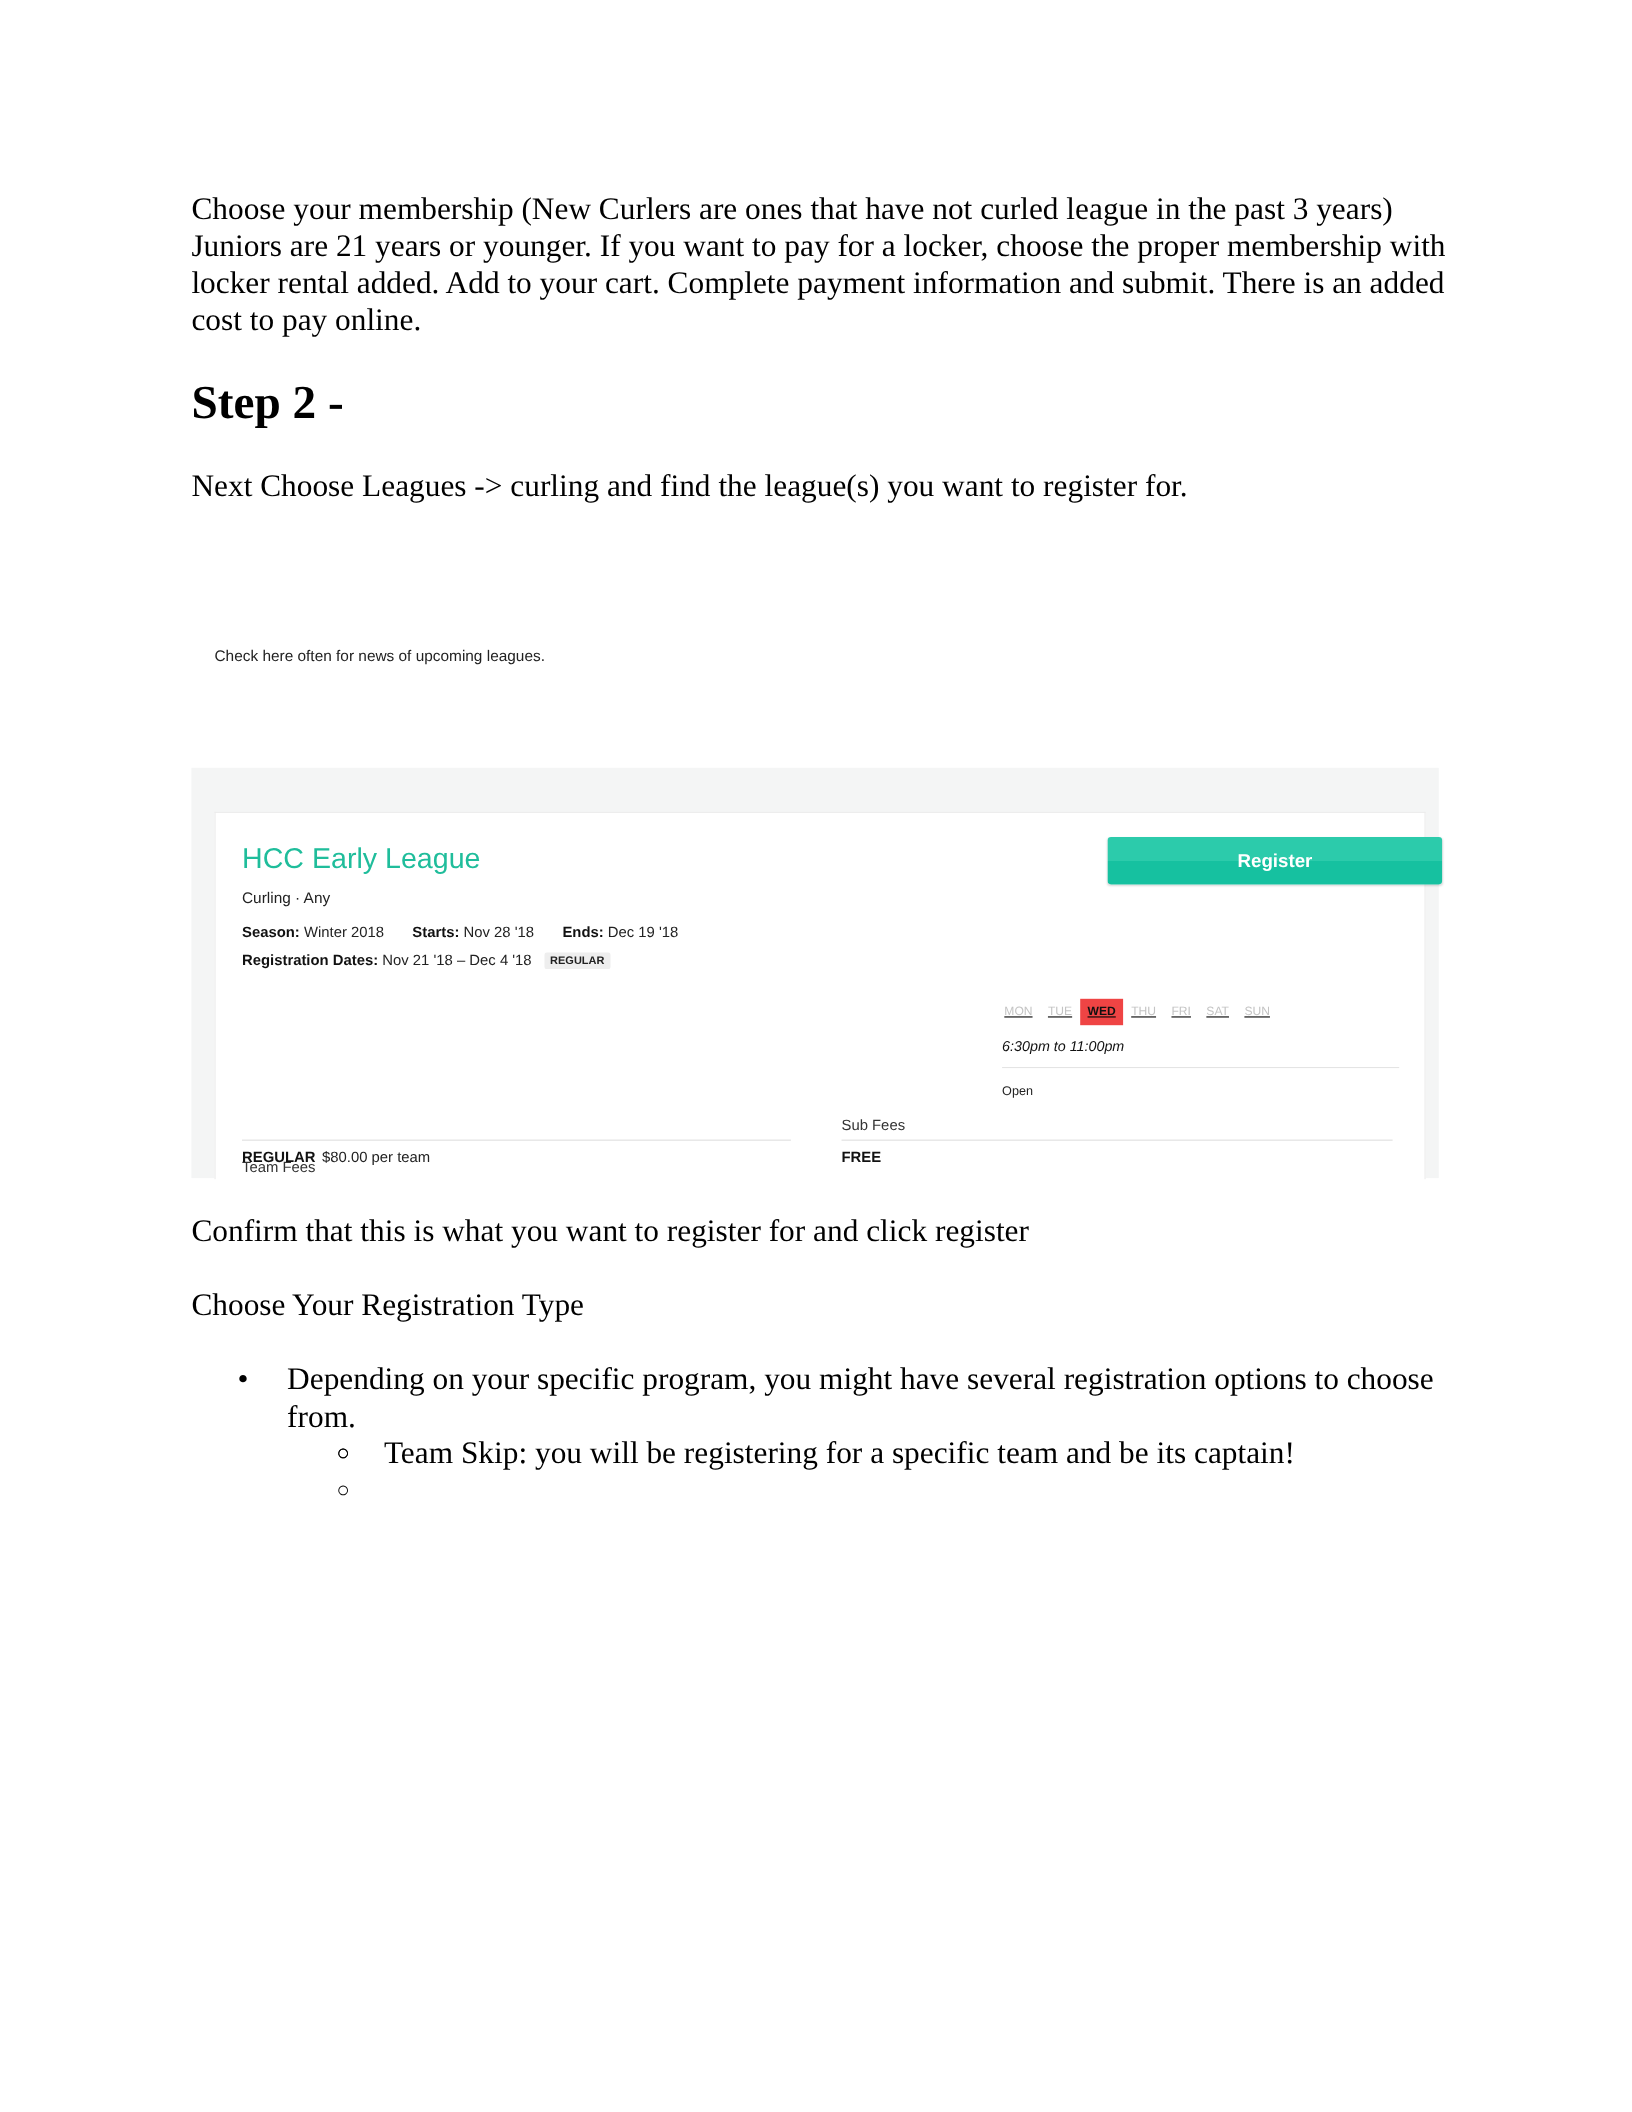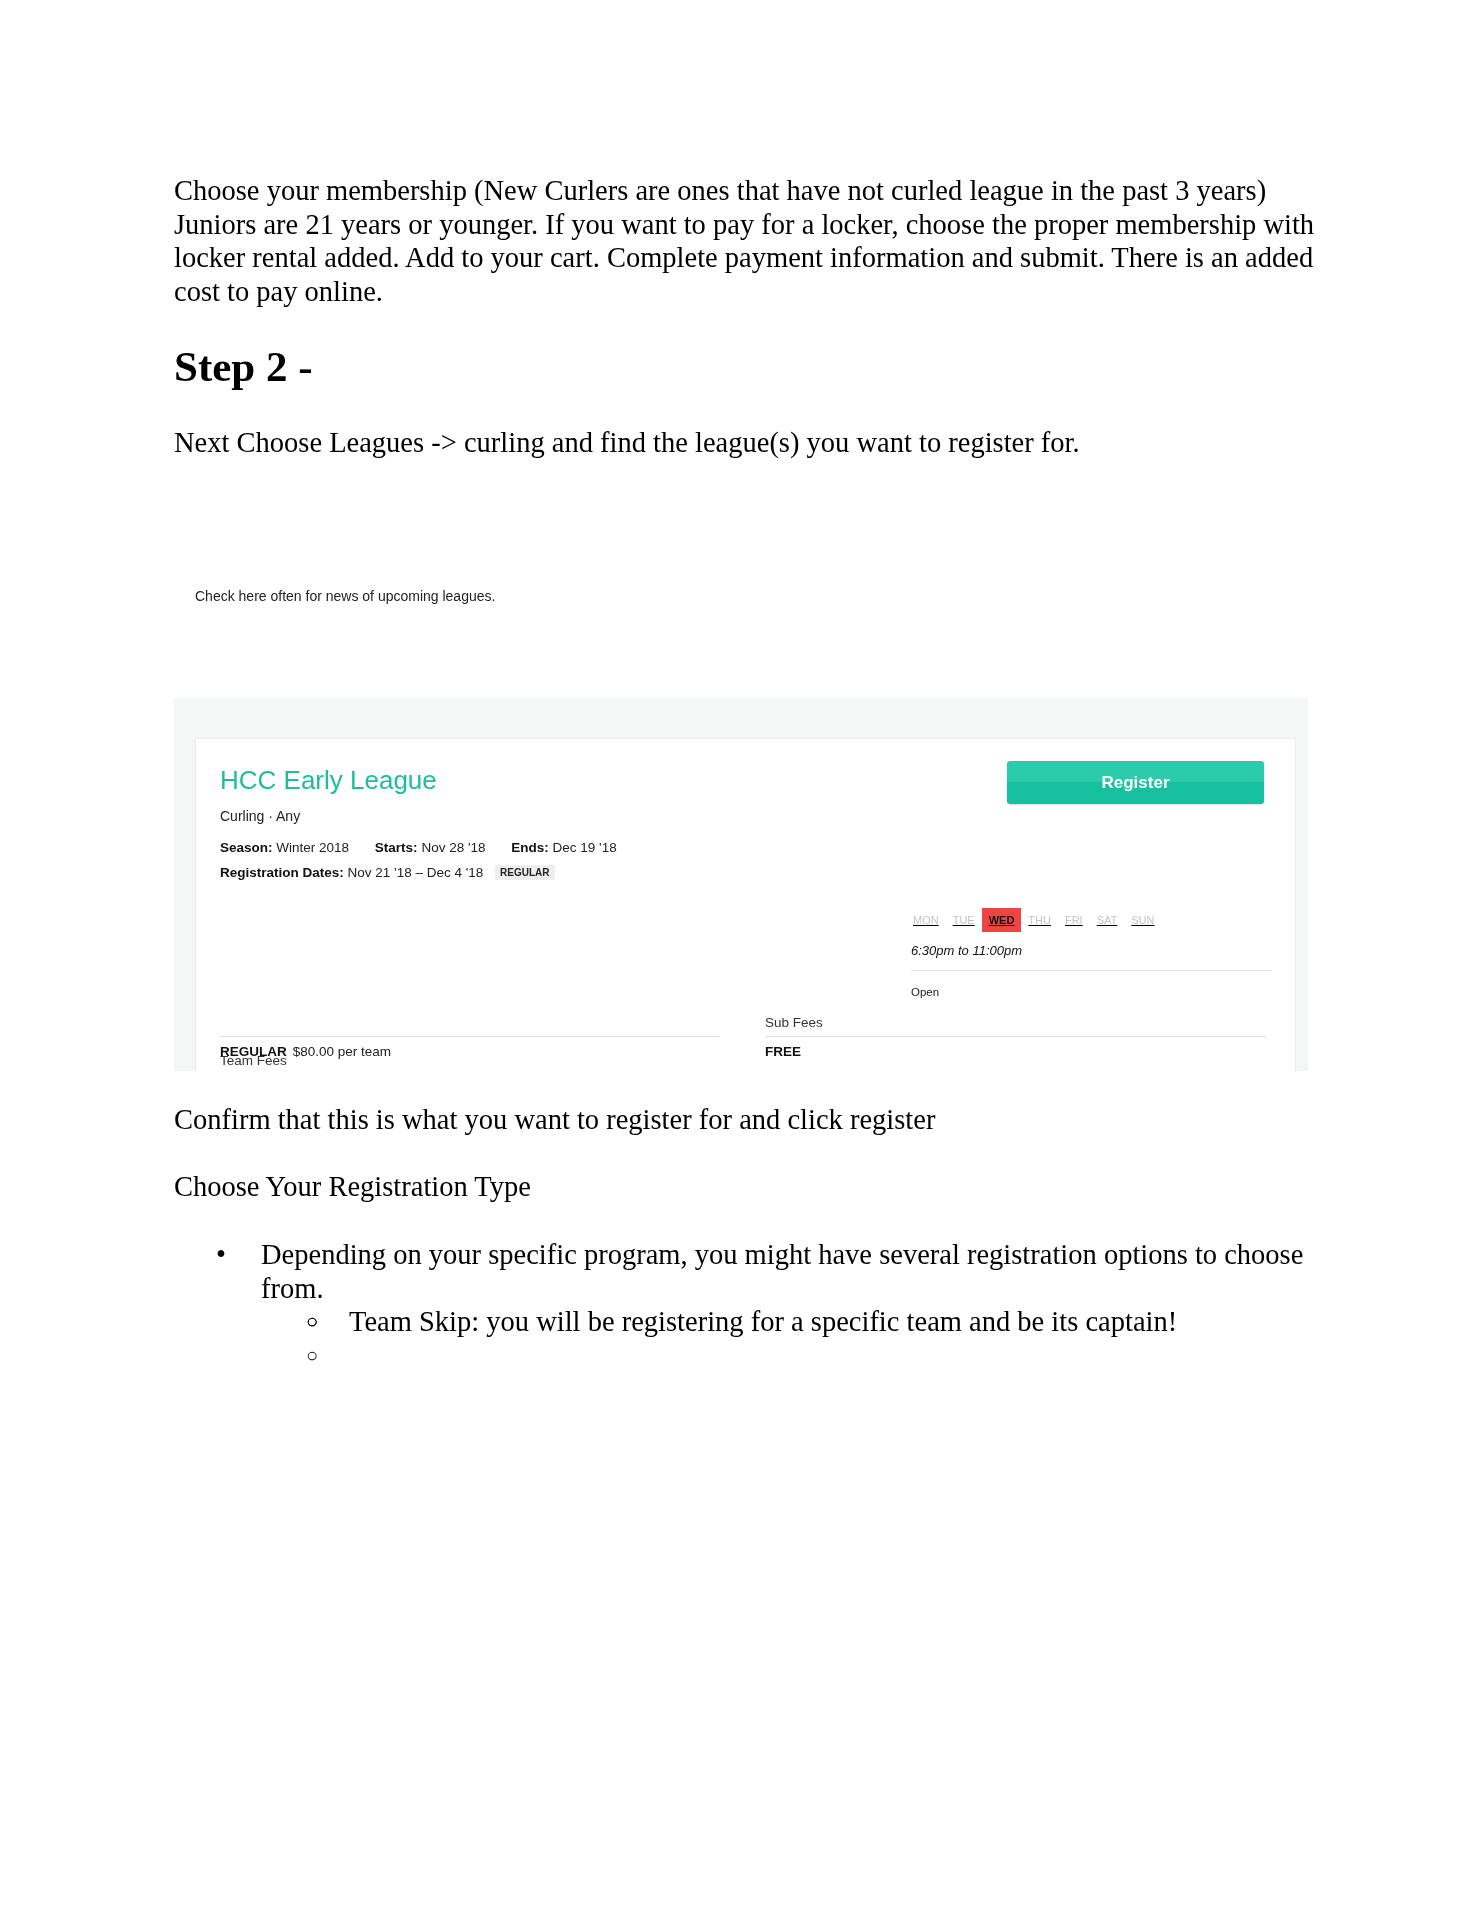--- a/index.html
+++ b/index.html
@@ -19,21 +19,21 @@
   .tab { position:absolute; top:12px; font-weight:bold; color:#8a8f98; font-size:14.5px; }
   .tab.active { color:#474b52; font-size:18px; top:8px; }
   .panel { position:absolute; left:0; top:193px; width:1134px; height:373px; background:#f4f5f5; }
   .card { position:absolute; left:21px; top:40px; width:1099px; height:333px; background:#fff; border:1px solid #ececec; border-bottom:none; }
   .league-name { position:absolute; left:24px; top:26px; font-size:26px; color:#1fbd9b; }
   .league-type { position:absolute; left:24px; top:69px; font-size:14px; color:#222; }
   .meta-row { position:absolute; left:24px; font-size:13.5px; color:#222; white-space:nowrap; }
   .meta-row b { color:#111; }
   .meta-gap { display:inline-block; width:22px; }
   .badge { display:inline-block; background:#eeeeee; font-size:10px; font-weight:bold; padding:2px 5px; margin-left:8px; border-radius:2px; color:#222; vertical-align:1px; }
-  .register-btn { position:absolute; left:811px; top:22px; width:257px; height:43px; border-radius:3px; background:linear-gradient(#2ccbab 0 50%, #16c1a0 50% 100%); color:#fff; font-weight:bold; font-size:17px; text-align:center; line-height:43px; box-shadow:0 1px 2px rgba(0,0,0,0.15); cursor:pointer; }
+  .register-btn { position:absolute; left:811px; top:22px; width:304px; height:43px; border-radius:3px; background:linear-gradient(#2ccbab 0 50%, #16c1a0 50% 100%); color:#fff; font-weight:bold; font-size:17px; text-align:center; line-height:43px; box-shadow:0 1px 2px rgba(0,0,0,0.15); cursor:pointer; }
   .days { position:absolute; left:710px; top:169px; height:24px; display:flex;text-decoration:underline; }
   .day { font-size:11px; color:#c4c4c4; padding:0 7px; line-height:24px; }
   .day.active { background:#ef4444; color:#111; font-weight:bold; }
   .time { position:absolute; left:715px; top:204px; font-size:13px; font-style:italic; color:#111; }
   .time-div { position:absolute; left:715px; top:231px; width:361px; height:1px; background:#e4e4e4; }
   .open { position:absolute; left:715px; top:247px; font-size:11.5px; color:#222; }
   .fee-label { position:absolute; top:276px; font-size:13.5px; color:#333; }
   .fee-div { position:absolute; top:297px; height:1px; background:#dedede; }
   .fee-val { position:absolute; top:305px; font-size:13.5px; color:#222; }
   .fee-val b { color:#111; margin-right:6px; }

